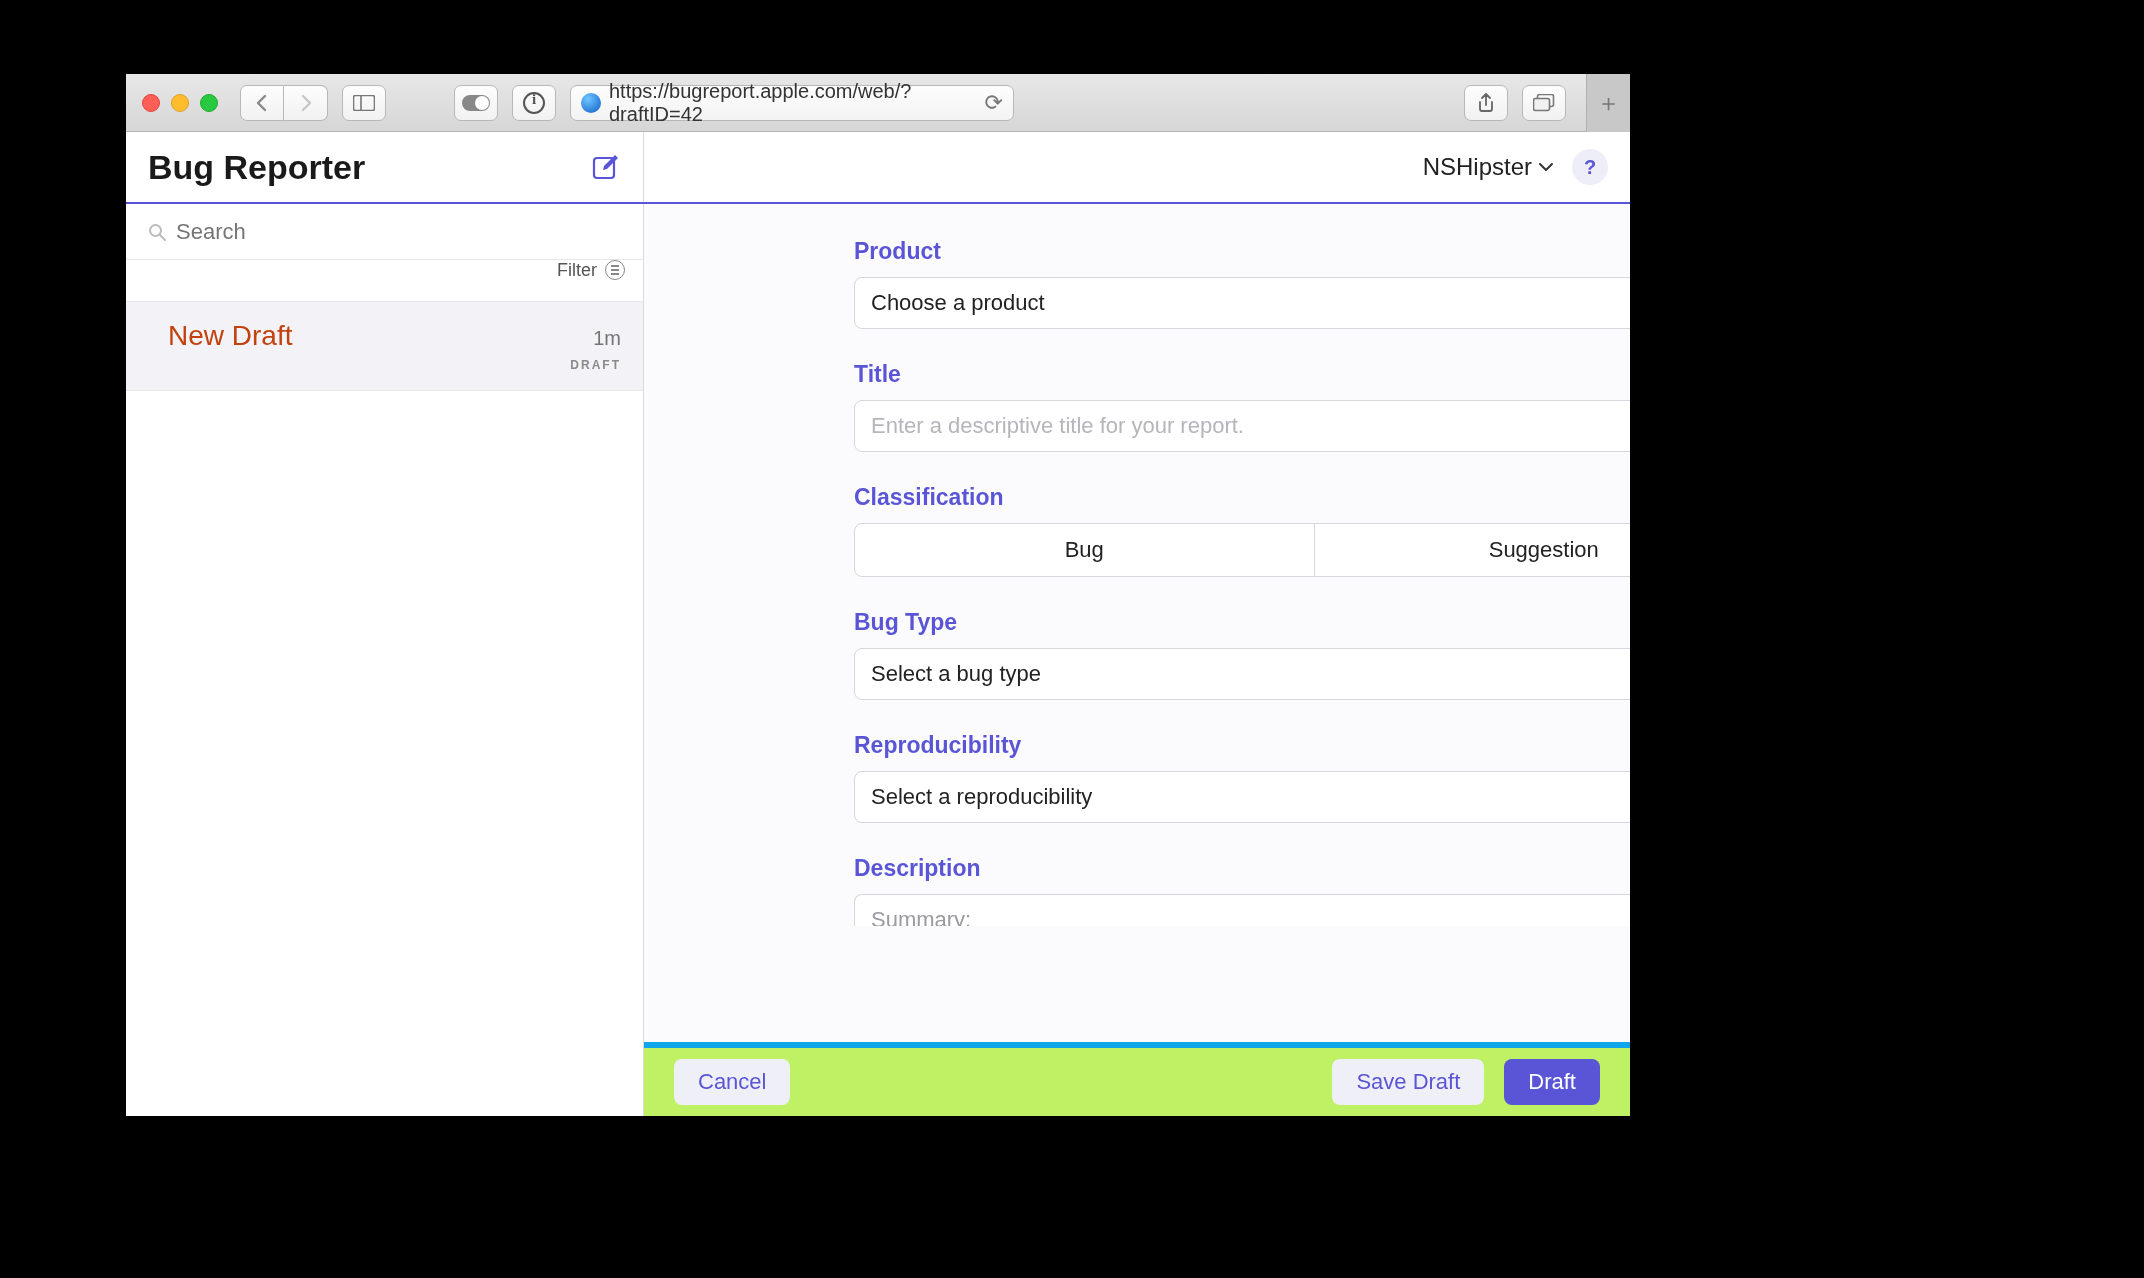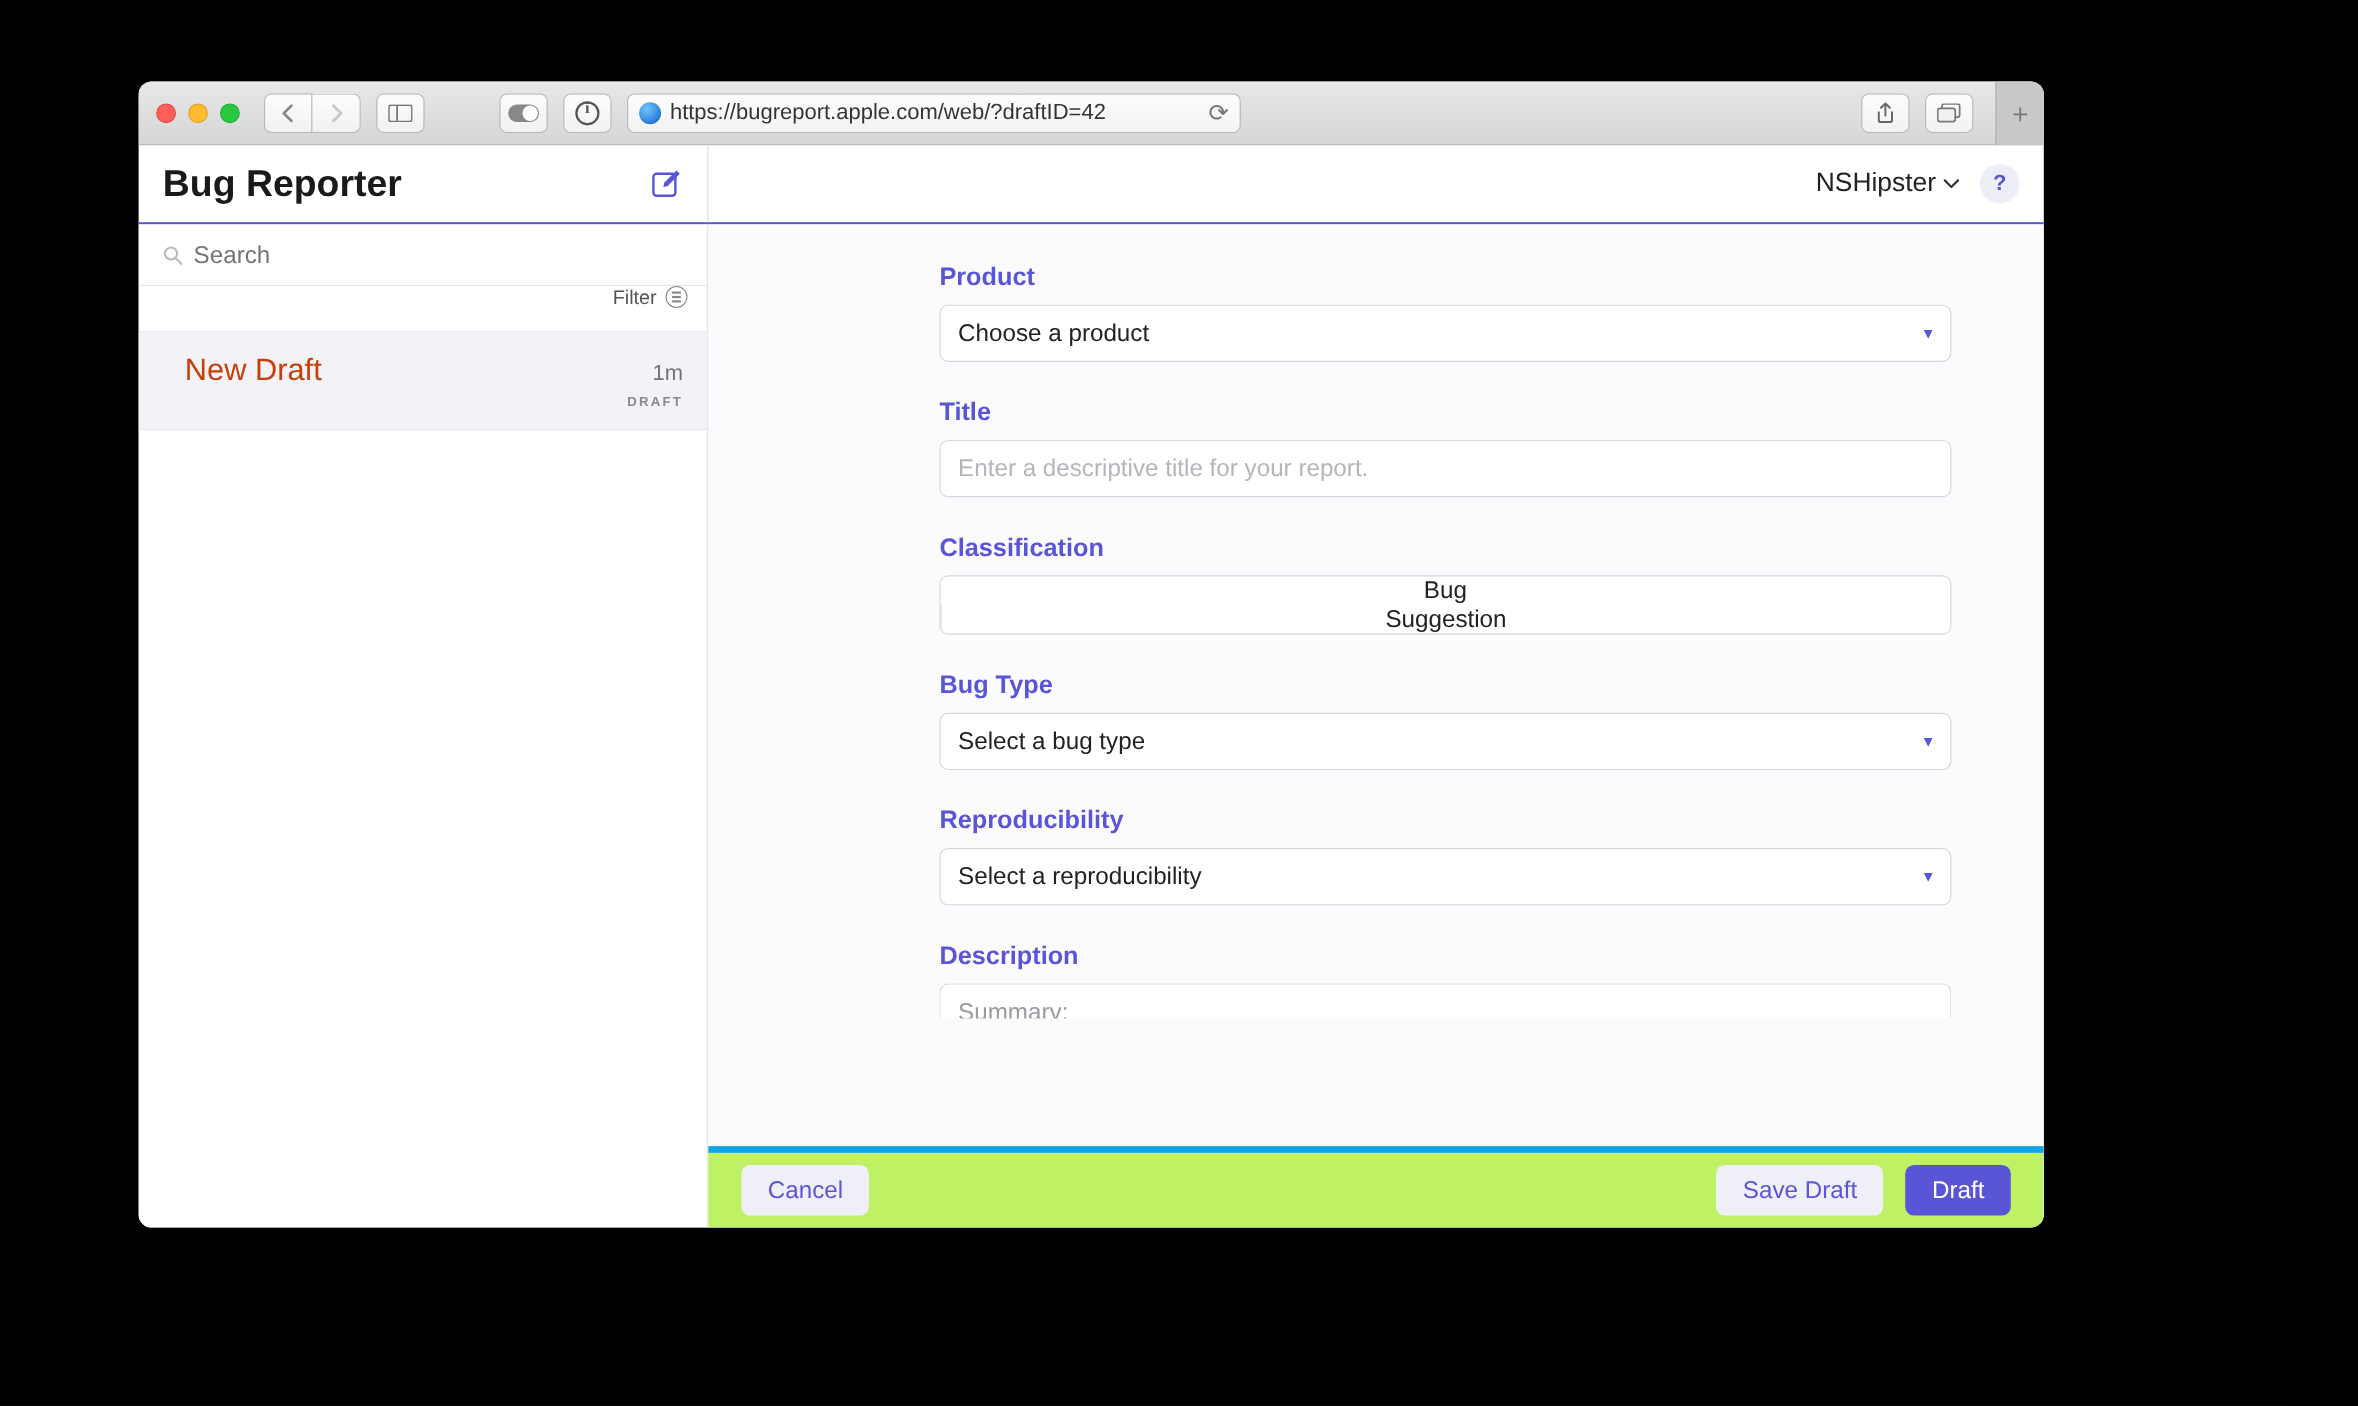--- a/index.html
+++ b/index.html
@@ -4,22 +4,22 @@
 <style>
   * { box-sizing: border-box; margin: 0; padding: 0; }
   html, body {
     width: 2144px; height: 1278px;
     background: #000;
     font-family: -apple-system, "Helvetica Neue", Arial, sans-serif;
   }
   .stage {
     position: absolute;
     left: 126px; top: 74px;
-    width: 1732px; height: 1042px;
-    border-radius: 12px;
+    width: 1504px; height: 1042px;
+    border-radius: 0;
     overflow: hidden;
     background: #fff;
     box-shadow: 0 40px 80px rgba(0,0,0,0.6);
   }
 
   
   .titlebar {
     height: 58px;
     background: linear-gradient(#e8e8e8,#d6d6d6);
     border-bottom: 1px solid #b5b5b5;
@@ -150,21 +150,21 @@
   .control{
     height:52px;border:1px solid #d6d6dc;border-radius:8px;background:#fff;
     display:flex;align-items:center;padding:0 16px;font-size:22px;color:#222;
   }
   .control .grow{flex:1;}
   input.textctl{
     height:52px;width:100%;border:1px solid #d6d6dc;border-radius:8px;background:#fff;
     padding:0 16px;font-size:22px;outline:none;color:#222;
   }
   input.textctl::placeholder{color:#b5b5bb;}
-  .seg{display:flex;border:1px solid #d6d6dc;border-radius:8px;overflow:hidden;background:#fff;flex-direction:column;}
+  .seg{display:flex;border:1px solid #d6d6dc;border-radius:8px;overflow:hidden;background:#fff;}
   .seg div{
     flex:1;height:52px;display:flex;align-items:center;justify-content:center;
     font-size:22px;color:#222;
   }
   .seg div + div{border-left:1px solid #d6d6dc;}
   .caret{color:#5a55d6;font-size:16px;}
   .desc-peek{
     border:1px solid #d6d6dc;border-bottom:0;border-radius:8px 8px 0 0;background:#fff;
     padding:12px 16px 0;font-size:22px;color:#9a9aa0;height:32px;overflow:hidden;
   }

